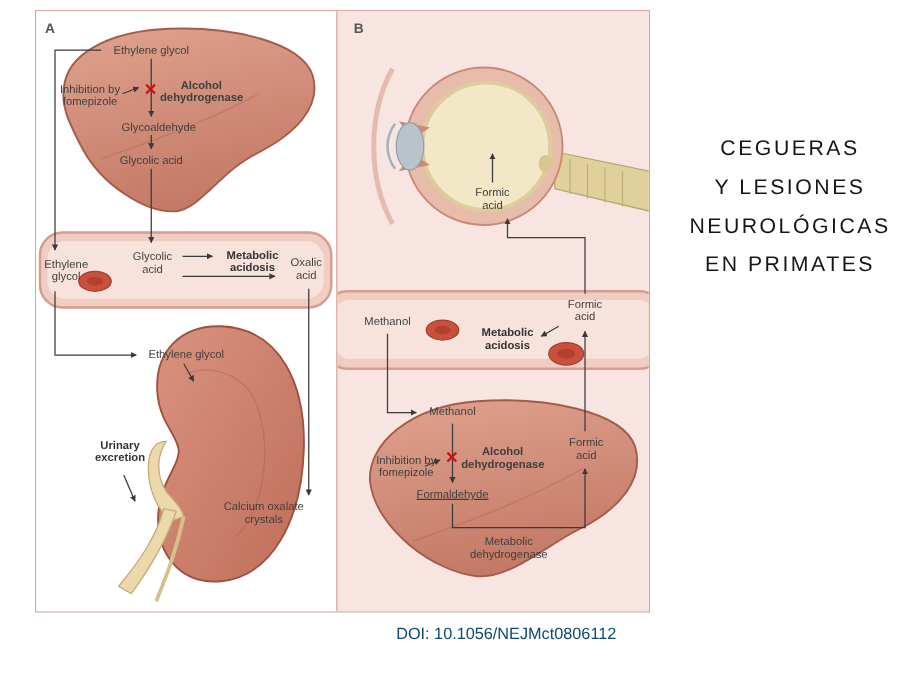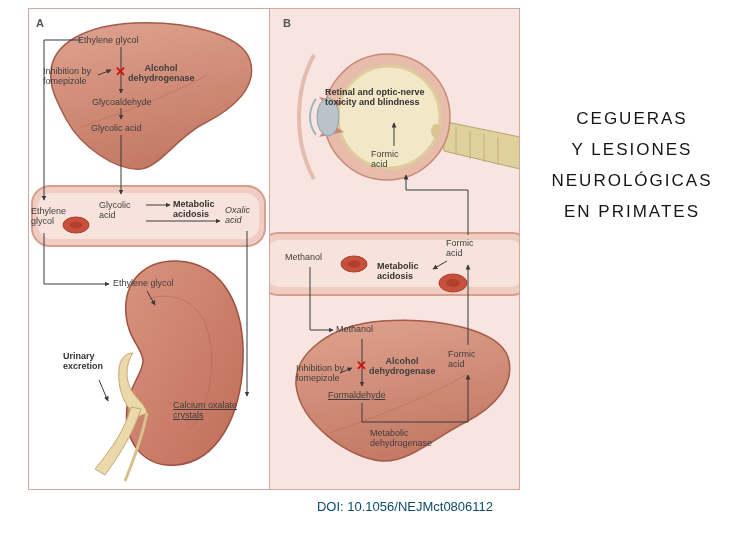--- a/index.html
+++ b/index.html
@@ -10,21 +10,21 @@
             border:1px solid var(--figure-border,#d5a79e); background:#fff; }
   .panel  { position:absolute; top:0; height:480px; overflow:hidden; }
   .panel-a { left:0; width:240px; background:#ffffff; }
   .panel-b { left:240px; width:250px; background:var(--panel-b-bg,#f8e5e1);
              border-left:1px solid var(--figure-border,#d5a79e); }
 
   .organ  { position:absolute; left:0; top:0; z-index:1; }
   .arrows { position:absolute; left:0; top:0; z-index:3; pointer-events:none; }
 
   .lbl { position:absolute; z-index:4; font-size:9px; line-height:1.15;
-         color:#3e3e3e; text-align:left; }
+         color:#3e3e3e; text-align:center; }
   .lbl.left { text-align:center;font-weight:bold; }
   .b   { font-weight:bold; color:#333; }
 
   .panel-letter { position:absolute; z-index:4; font-size:11px; font-weight:bold; color:#555; }
 
   .redx { position:absolute; z-index:5; color:var(--inhibition-x,#cc1111);
           font-size:13px; font-weight:bold; line-height:1; }
 
   .annotation { position:absolute; left:532px; top:103px; width:200px; z-index:2;
                 text-align:center; font-size:17px; letter-spacing:2px;
@@ -100,24 +100,24 @@
     <div class="panel-letter" style="left:7px; top:8px;">A</div>
 
     <div class="lbl" style="left:49px; top:26px; width:86px;">Ethylene glycol</div>
     <div class="lbl" style="left:14px; top:57px; width:58px;">Inhibition by fomepizole</div>
     <div class="lbl left" style="left:99px; top:54px; width:66px;">Alcohol dehydrogenase</div>
     <div class="lbl" style="left:63px; top:88px; width:70px;">Glycoaldehyde</div>
     <div class="lbl" style="left:62px; top:114px; width:60px;">Glycolic acid</div>
     <div class="lbl" style="left:2px; top:197px; width:44px;">Ethylene glycol</div>
     <div class="lbl" style="left:70px; top:191px; width:46px;">Glycolic acid</div>
     <div class="lbl b" style="left:144px; top:190px; width:58px;">Metabolic acidosis</div>
-    <div class="lbl" style="left:196px; top:196px; width:40px;font-style:italic;">Oxalic acid</div>
+    <div class="lbl" style="left:196px; top:196px; width:40px;">Oxalic acid</div>
     <div class="lbl" style="left:84px; top:269px; width:72px;">Ethylene glycol</div>
     <div class="lbl b" style="left:34px; top:342px; width:66px;">Urinary excretion</div>
-    <div class="lbl" style="left:144px; top:391px; width:76px;text-decoration:underline;">Calcium oxalate crystals</div>
+    <div class="lbl" style="left:144px; top:391px; width:76px;">Calcium oxalate crystals</div>
 
     <div class="redx" style="left:86px; top:56px;">✕</div>
   </div>
 
   <div class="panel panel-b">
 
     <svg class="organ" width="250" height="480" viewBox="0 0 250 480">
       <defs>
         <linearGradient id="livB" x1="0" y1="0" x2="0.3" y2="1">
           <stop offset="0" stop-color="#dfa38f"></stop>
@@ -167,21 +167,20 @@
         <path d="M177,252 L163,260" marker-end="url(#mB)"></path>
         <path d="M92,330 L92,377" marker-end="url(#mB)"></path>
         <path d="M70,364 L82,359" marker-end="url(#mB)"></path>
         <path d="M92,394 L92,413 L198,413 L198,366" marker-end="url(#mB)"></path>
         <path d="M198,336 L198,256" marker-end="url(#mB)"></path>
       </g>
     </svg>
 
     <div class="panel-letter" style="left:13px; top:8px;">B</div>
 
-    <div class="lbl b" style="left:55px; top:78px; width:124px;">Retinal and optic-nerve toxicity and blindness</div>
     <div class="lbl" style="left:101px; top:140px; width:46px;">Formic acid</div>
     <div class="lbl" style="left:15px; top:243px; width:50px;">Methanol</div>
     <div class="lbl b" style="left:107px; top:252px; width:58px;">Metabolic acidosis</div>
     <div class="lbl" style="left:176px; top:229px; width:44px;">Formic acid</div>
     <div class="lbl" style="left:66px; top:315px; width:52px;">Methanol</div>
     <div class="lbl" style="left:26px; top:354px; width:58px;">Inhibition by fomepizole</div>
     <div class="lbl left" style="left:99px; top:347px; width:66px;">Alcohol dehydrogenase</div>
     <div class="lbl" style="left:58px; top:381px; width:68px;text-decoration:underline;">Formaldehyde</div>
     <div class="lbl" style="left:100px; top:419px; width:74px;">Metabolic dehydrogenase</div>
     <div class="lbl" style="left:178px; top:340px; width:42px;">Formic acid</div>

